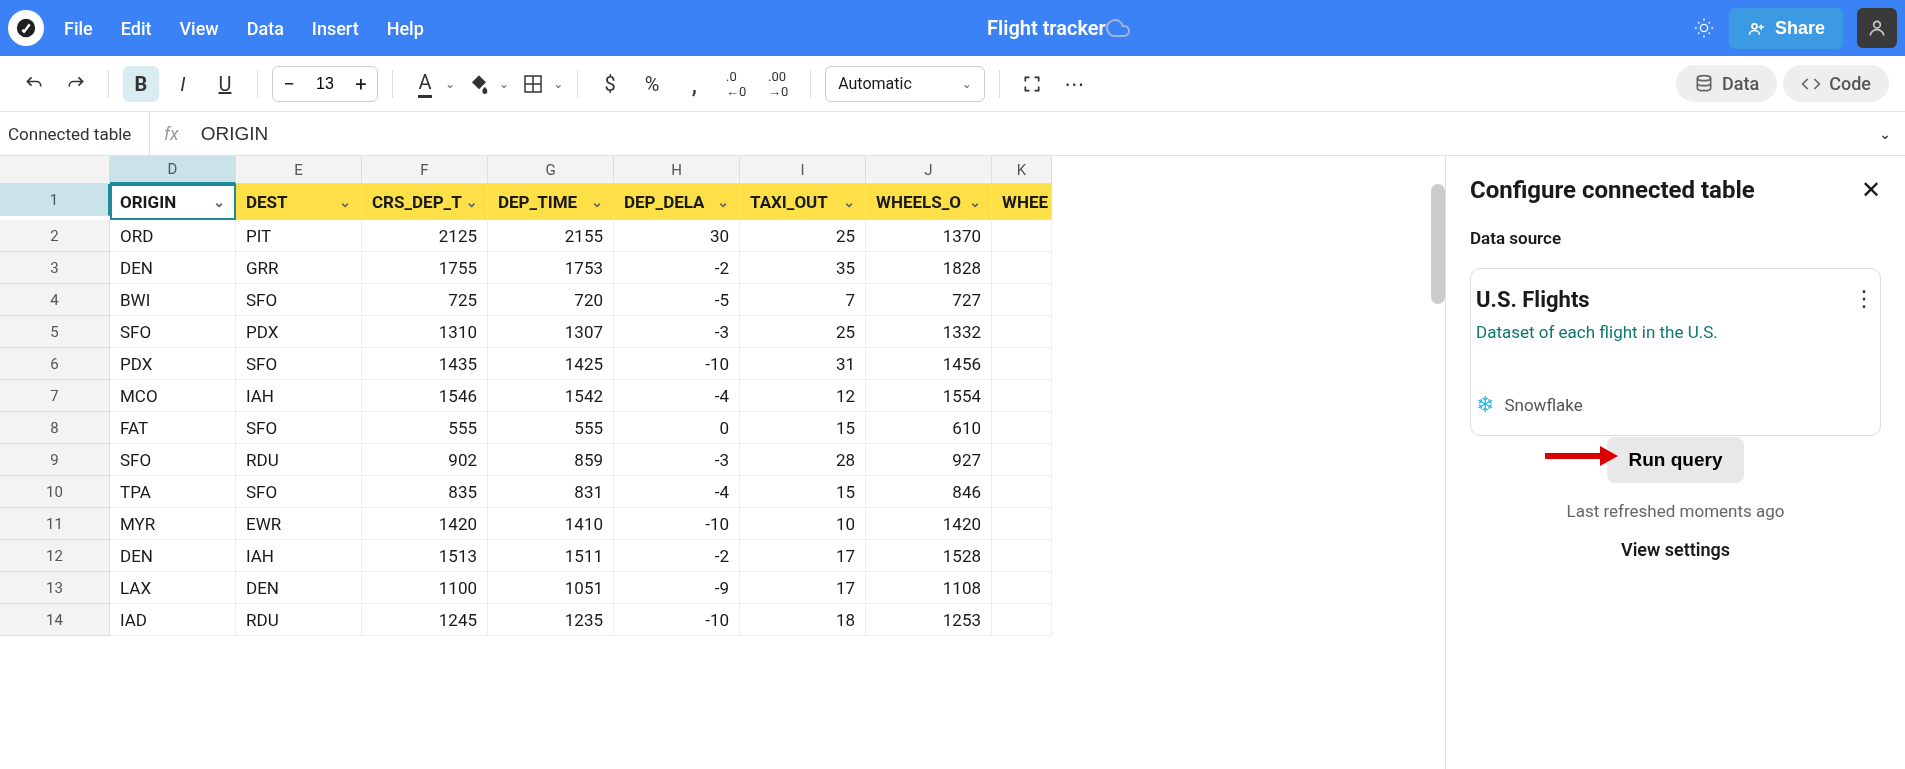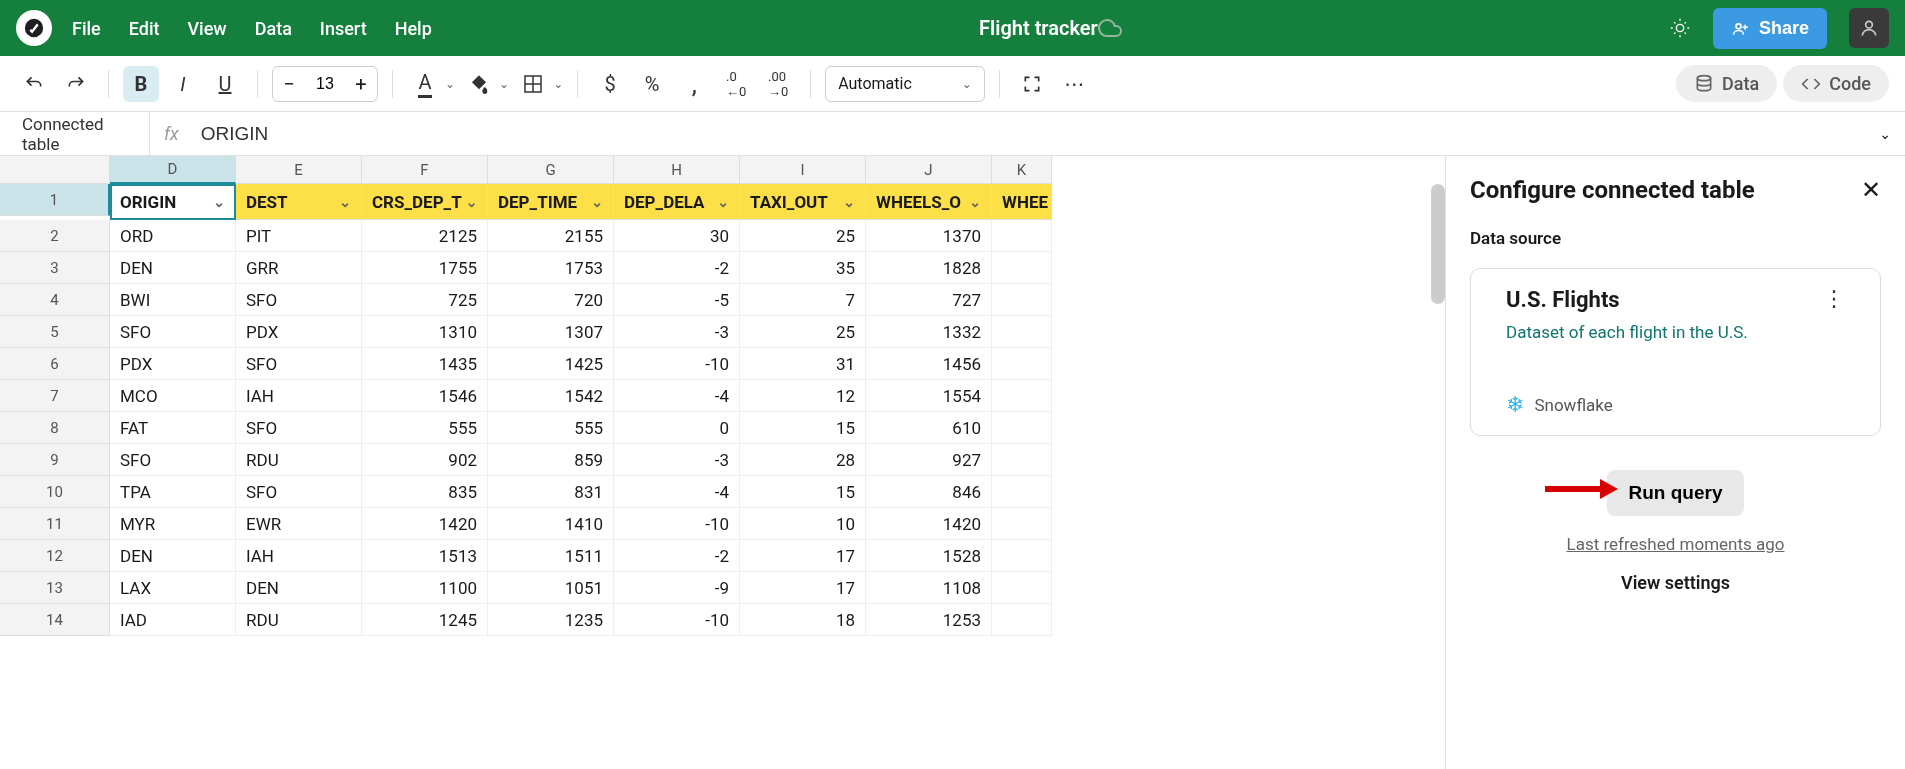--- a/index.html
+++ b/index.html
@@ -1,48 +1,48 @@
 <!DOCTYPE html>
 <html><head>
 <meta charset="utf-8">
 <style>
 * { box-sizing: border-box; margin: 0; padding: 0; }
 body { font-family: -apple-system, BlinkMacSystemFont, "Segoe UI", Roboto, Helvetica, Arial, sans-serif; font-size: 14px; color: #1a1a1a; overflow: hidden; }
 .app { width: 1905px; height: 769px; display: flex; flex-direction: column; background: #fff; }
 
 
-.menubar { height: 56px; background: #15803d; display: flex; align-items: center; padding: 0 16px; color: #fff; }
+.menubar { height: 56px; background: #3b82f6; display: flex; align-items: center; padding: 0 8px; color: #fff; }
 .logo { width: 36px; height: 36px; border-radius: 50%; background: #fff; display: flex; align-items: center; justify-content: center; margin-right: 20px; }
 .logo svg { width: 22px; height: 22px; }
 .menu-items { display: flex; gap: 28px; font-size: 18px; font-weight: 500; }
 .menu-item { cursor: pointer; }
 .title-area { flex: 1; display: flex; justify-content: center; align-items: center; gap: 0; font-size: 20px; font-weight: 600; }
 .cloud-icon { width: 24px; height: 24px; opacity: 0.7; }
-.right-actions { display: flex; align-items: center; gap: 22px; }
+.right-actions { display: flex; align-items: center; gap: 14px; }
 .lightbulb { width: 22px; height: 22px; }
 .share-btn { background: #3b9ae1; color: #fff; border: none; border-radius: 6px; padding: 10px 18px; font-size: 18px; font-weight: 600; display: flex; align-items: center; gap: 8px; cursor: pointer; }
 .avatar-btn { width: 40px; height: 40px; background: #3a3a3a; border-radius: 6px; display: flex; align-items: center; justify-content: center; cursor: pointer; }
 
 
 .toolbar { height: 56px; border-bottom: 1px solid #e0e0e0; display: flex; align-items: center; padding: 0 16px; gap: 6px; }
 .tb-btn { width: 36px; height: 36px; display: flex; align-items: center; justify-content: center; border-radius: 6px; cursor: pointer; font-size: 20px; color: #333; }
 .tb-btn.active { background: #d9ecf2; }
 .tb-sep { width: 1px; height: 28px; background: #ddd; margin: 0 8px; }
 .font-size-box { display: flex; align-items: center; border: 1px solid #ccc; border-radius: 6px; height: 36px; }
 .font-size-box .stepper { width: 32px; text-align: center; font-size: 20px; cursor: pointer; }
 .font-size-box input { width: 40px; border: none; text-align: center; font-size: 16px; outline: none; }
 .dropdown-combo { display: flex; align-items: center; gap: 2px; }
 .chev { font-size: 12px; color: #666; }
 .format-select { border: 1px solid #ccc; border-radius: 6px; height: 36px; padding: 0 12px; display: flex; align-items: center; gap: 50px; min-width: 160px; font-size: 16px; cursor: pointer; }
 .pill-btn { background: #eee; border-radius: 20px; padding: 8px 18px; display: flex; align-items: center; gap: 8px; font-size: 18px; font-weight: 500; color: #555; cursor: pointer; }
 .spacer { flex: 1; }
 
 
 .formula-bar { height: 44px; border-bottom: 1px solid #e0e0e0; display: flex; align-items: center; }
-.name-box { width: 150px; padding: 0 22px; font-size: 17px; color: #333; border-right: 1px solid #e0e0e0; height: 100%; display: flex; align-items: center; }
+.name-box { width: 150px; padding: 0 8px; font-size: 17px; color: #333; border-right: 1px solid #e0e0e0; height: 100%; display: flex; align-items: center; }
 .fx-label { padding: 0 14px; font-size: 18px; color: #999; font-style: italic; }
 .formula-input { flex: 1; font-size: 19px; color: #333; padding: 0 8px; border: none; outline: none; }
 .fb-chev { width: 40px; text-align: center; cursor: pointer; }
 
 
 .main { flex: 1; display: flex; overflow: hidden; }
 .sheet-area { flex: 1; position: relative; overflow: hidden; }
 .grid { display: grid; grid-template-columns: 110px 126px 126px 126px 126px 126px 126px 126px 60px; }
 .col-header { background: #f3f3f3; border-right: 1px solid #ddd; border-bottom: 1px solid #ddd; height: 28px; display: flex; align-items: center; justify-content: center; font-size: 15px; color: #555; }
 .col-header.sel { background: #c9e3e8; border-bottom: 2px solid #1f8a99; }
@@ -55,31 +55,31 @@
 .cell { border-right: 1px solid #eee; border-bottom: 1px solid #eee; height: 32px; display: flex; align-items: center; padding: 0 10px; font-size: 17px; overflow: hidden; }
 .cell.num { justify-content: flex-end; }
 .vscroll { position: absolute; right: 0; top: 28px; width: 14px; height: 120px; background: #ccc; border-radius: 7px; }
 
 
 .panel { width: 460px; border-left: 1px solid #e0e0e0; padding: 20px 24px; display: flex; flex-direction: column; }
 .panel-header { display: flex; justify-content: space-between; align-items: center; margin-bottom: 24px; }
 .panel-title { font-size: 24px; font-weight: 700; }
 .close-x { font-size: 24px; cursor: pointer; }
 .section-label { font-size: 17px; font-weight: 600; margin-bottom: 20px; }
-.source-card { border: 1px solid #ddd; border-radius: 10px; padding: 18px 35px; margin-bottom: 34px; }
+.source-card { border: 1px solid #ddd; border-radius: 10px; padding: 18px 5px; margin-bottom: 1px; }
 .source-head { display: flex; justify-content: space-between; align-items: center; margin-bottom: 10px; }
 .source-name { font-size: 22px; font-weight: 700; }
 .kebab { font-size: 22px; cursor: pointer; line-height: 0.4; color: #333; }
 .source-desc { font-size: 17px; color: #0f766e; margin-bottom: 50px; }
 .source-footer { display: flex; align-items: center; gap: 10px; color: #555; font-size: 17px; }
 .snowflake { color: #29b5e8; font-size: 22px; }
 .run-row { display: flex; justify-content: center; align-items: center; gap: 10px; margin-bottom: 18px; position: relative; }
 .arrow { position: absolute; left: 70px; top: 4px; }
 .run-btn { background: #e8e8e8; border: none; border-radius: 8px; padding: 12px 22px; font-size: 19px; font-weight: 600; cursor: pointer; }
-.last-refresh { text-align: center; color: #666; font-size: 17px; margin-bottom: 18px; text-decoration: underline; }
+.last-refresh { text-align: center; color: #666; font-size: 17px; margin-bottom: 18px; }
 .view-settings { text-align: center; font-size: 18px; font-weight: 600; cursor: pointer; }
 
 svg { display: block; }
 </style>
 </head>
 <body>
 
 <div class="app">
 
   <div class="menubar">

